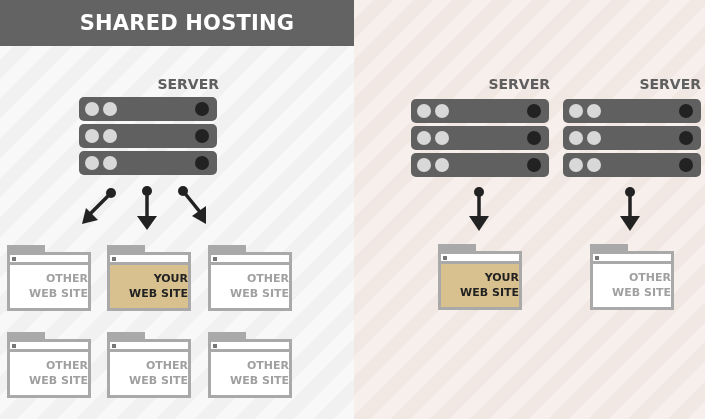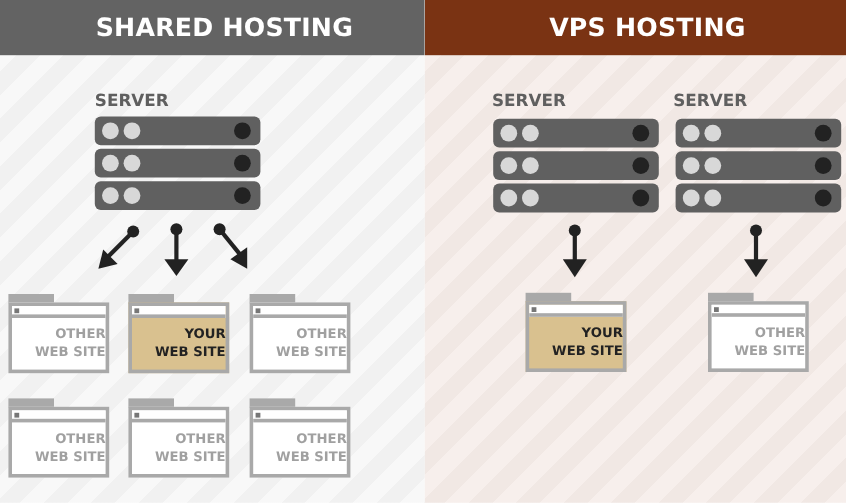--- a/index.html
+++ b/index.html
@@ -3,21 +3,21 @@
 <meta charset="utf-8">
 <style>
   html,body{margin:0;padding:0;}
   body{width:705px;height:419px;position:relative;overflow:hidden;font-family:"DejaVu Sans",sans-serif;}
   .panel{position:absolute;top:0;height:419px;overflow:hidden;}
   .left{left:0;width:354px;background:repeating-linear-gradient(135deg,#f8f8f8 0 14px,#f1f1f1 14px 28px);}
   .right{left:354px;width:351px;background:repeating-linear-gradient(135deg,#f7efec 0 14px,#f1e8e4 14px 28px);}
   .header{position:absolute;top:0;left:0;right:0;height:46px;display:flex;align-items:center;justify-content:center;color:#fff;font-weight:bold;font-size:21px;letter-spacing:0.2px;padding-left:20px;}
   .left .header{background:#636363;}
   .right .header{background:#7a3313;}
-  .srvlabel{position:absolute;font-weight:bold;font-size:14px;color:#5f5f5f;text-align:left;width:140px;}
+  .srvlabel{position:absolute;font-weight:bold;font-size:14px;color:#5f5f5f;text-align:right;width:140px;}
   .server{position:absolute;width:138px;}
   .unit{height:24px;background:#606060;border-radius:5px;margin-bottom:3px;position:relative;}
   .led{position:absolute;top:5px;width:14px;height:14px;border-radius:50%;background:#d8d8d8;}
   .led1{left:6px;} .led2{left:24px;}
   .pw{position:absolute;top:5px;right:8px;width:14px;height:14px;border-radius:50%;background:#222;}
   .arrow{position:absolute;}
   .site{position:absolute;width:84px;height:62px;}
   .site .tab{position:absolute;left:0;top:0;width:38px;height:8px;background:#a9a9a9;}
   .site .frame{position:absolute;left:0;top:7px;width:78px;height:53px;border:3px solid #a9a9a9;background:#fff;}
   .site .bar{position:absolute;left:0;top:0;right:0;height:7px;border-bottom:3px solid #a9a9a9;background:#fff;}
@@ -102,21 +102,20 @@
         <div class="tab"></div>
         <div class="frame">
           <div class="bar"></div>
           <div class="txt"><span>OTHER</span><br><span>WEB SITE</span></div>
         </div>
       </div>
     </div>
 </div>
 
 <div class="panel right">
-  <div class="header">VPS HOSTING</div>
   <div class="srvlabel" style="left:56px;top:76px;">SERVER</div>
   <div class="server" style="left:57px;top:99px;">
     <div class="unit">
         <span class="led led1"></span>
         <span class="led led2"></span>
         <span class="pw"></span>
       </div>
     <div class="unit">
         <span class="led led1"></span>
         <span class="led led2"></span>

